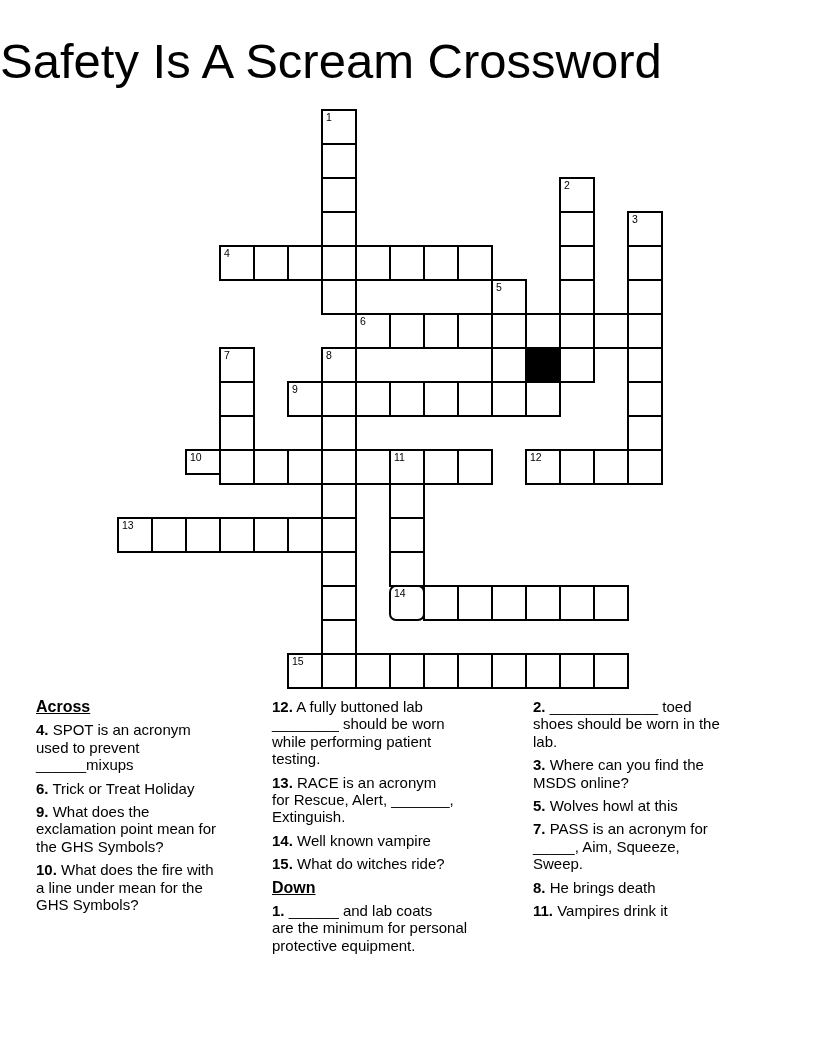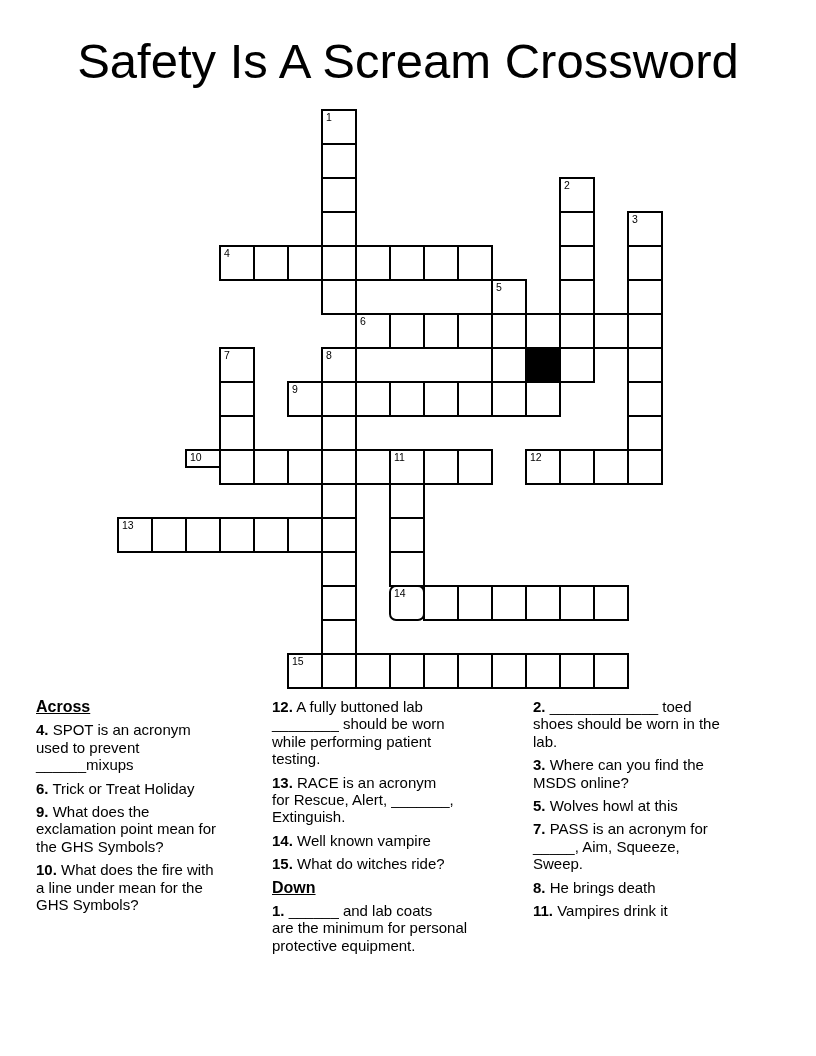--- a/index.html
+++ b/index.html
@@ -7,21 +7,20 @@
     width: 816px; height: 1056px;
     background: #ffffff;
     position: relative;
     overflow: hidden;
     font-family: "Liberation Sans", sans-serif;
     color: #000;
   }
   .title {
     position: absolute;
     top: 33px; left: 0; width: 816px;
-    text-align: center;
     font-size: 49px;
     font-weight: 400;
     letter-spacing: 0px;
     white-space: nowrap;
   }
   .grid { position: absolute; top: 0; left: 0; }
   .cell {
     position: absolute;
     box-sizing: border-box;
     border: 2px solid #000;
@@ -117,21 +116,21 @@
     <div class="cell" style="left: 355px; top: 381px; width: 36px; height: 36px;"></div>
     <div class="cell" style="left: 389px; top: 381px; width: 36px; height: 36px;"></div>
     <div class="cell" style="left: 423px; top: 381px; width: 36px; height: 36px;"></div>
     <div class="cell" style="left: 457px; top: 381px; width: 36px; height: 36px;"></div>
     <div class="cell" style="left: 491px; top: 381px; width: 36px; height: 36px;"></div>
     <div class="cell" style="left: 525px; top: 381px; width: 36px; height: 36px;"></div>
     <div class="cell" style="left: 627px; top: 381px; width: 36px; height: 36px;"></div>
     <div class="cell" style="left: 219px; top: 415px; width: 36px; height: 36px;"></div>
     <div class="cell" style="left: 321px; top: 415px; width: 36px; height: 36px;"></div>
     <div class="cell" style="left: 627px; top: 415px; width: 36px; height: 36px;"></div>
-    <div class="cell" style="left: 185px; top: 449px; width: 36px; height: 19px;">
+    <div class="cell" style="left: 185px; top: 449px; width: 36px; height: 26px;">
       <span class="cell-num">10</span>
     </div>
     <div class="cell" style="left: 219px; top: 449px; width: 36px; height: 36px;"></div>
     <div class="cell" style="left: 253px; top: 449px; width: 36px; height: 36px;"></div>
     <div class="cell" style="left: 287px; top: 449px; width: 36px; height: 36px;"></div>
     <div class="cell" style="left: 321px; top: 449px; width: 36px; height: 36px;"></div>
     <div class="cell" style="left: 355px; top: 449px; width: 36px; height: 36px;"></div>
     <div class="cell" style="left: 389px; top: 449px; width: 36px; height: 36px; padding-left: 15px;">
       <span class="cell-num">11</span>
     </div>

